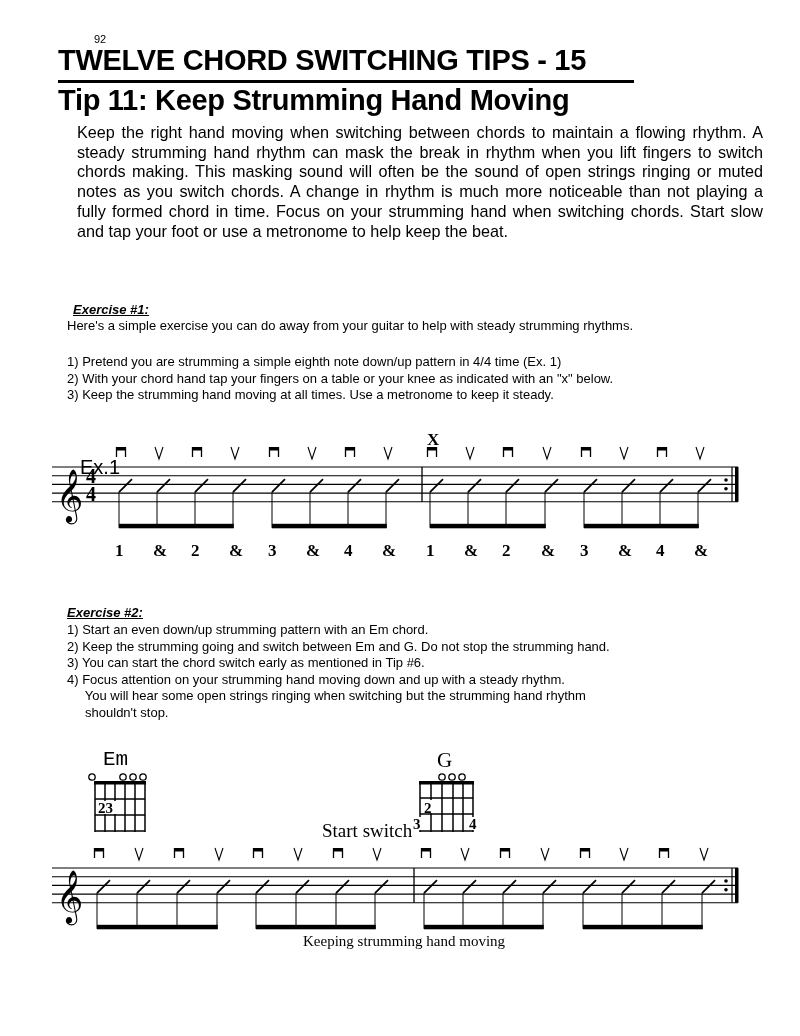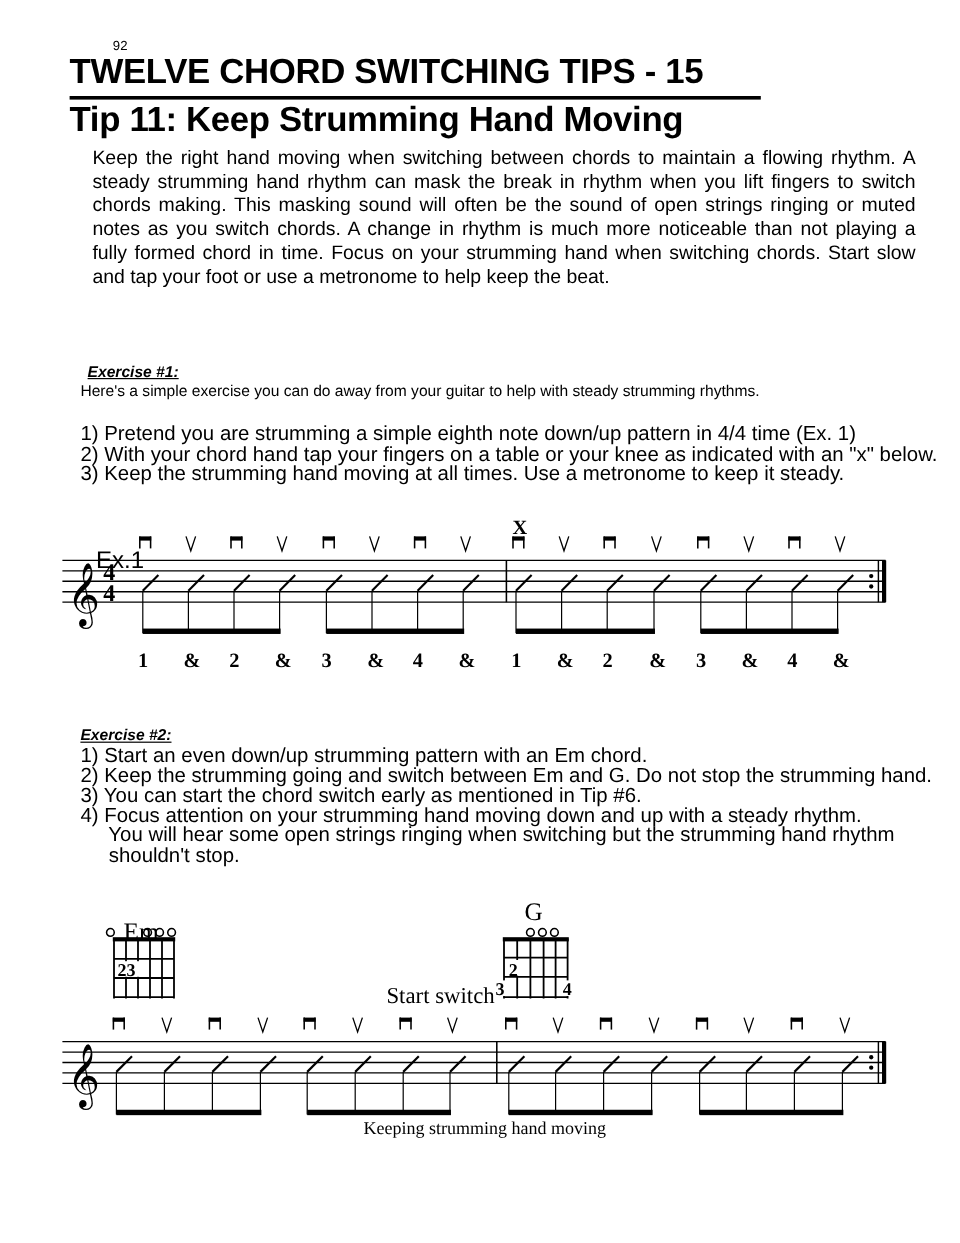--- a/index.html
+++ b/index.html
@@ -5,21 +5,21 @@
   html,body{margin:0;padding:0;background:#fff;}
   body{width:800px;height:1036px;position:relative;overflow:hidden;color:#000;font-family:"Liberation Sans",sans-serif;}
   .abs{position:absolute;}
   .pagenum{left:94px;top:33px;font-size:11px;}
   .title{left:58px;top:44px;font-size:29px;font-weight:bold;letter-spacing:-0.3px;white-space:nowrap;}
   .title-rule{left:58px;top:80px;width:576px;height:3px;background:#000;}
   .subtitle{left:58px;top:84px;font-size:29px;font-weight:bold;letter-spacing:-0.3px;white-space:nowrap;}
   .intro{left:61px;top:123px;width:686px;font-size:16.2px;line-height:19.7px;text-align:justify;margin-left:16px;}
   .ex-heading{font-size:13px;font-weight:bold;font-style:italic;text-decoration:underline;}
   .small{font-size:13px;line-height:16.6px;white-space:nowrap;}
-  .list{font-size:17px;line-height:16.6px;}
+  .list{font-size:13px;line-height:16.6px;}
   .list div{white-space:nowrap;}
   svg text{font-family:"Liberation Serif",serif;}
 </style>
 </head>
 <body>
 
 <div class="abs pagenum">92</div>
 <div class="abs title">TWELVE CHORD SWITCHING TIPS - 15</div>
 <div class="abs title-rule"></div>
 <div class="abs subtitle">Tip 11: Keep Strumming Hand Moving</div>
@@ -139,21 +139,21 @@
 <div class="abs ex-heading" style="left:67px;top:605px;">Exercise #2:</div>
 <div class="abs list" style="left:67px;top:622px;">
   <div>1)  Start an even down/up strumming pattern with an Em chord.</div>
   <div>2)  Keep the strumming going and switch between Em and G.  Do not stop the strumming hand.</div>
   <div>3)  You can start the chord switch early as mentioned in Tip #6.</div>
   <div>4)  Focus attention on your strumming hand moving down and up with a steady rhythm.</div>
   <div style="white-space:pre">     You will hear some open strings ringing when switching but the strumming hand rhythm</div>
   <div style="white-space:pre">     shouldn't stop.</div>
 </div>
 
-<div class="abs" style="left:103px;top:764px;font-size:21px;font-family:Liberation Serif, serif;">Em</div>
+<div class="abs" style="left:103px;top:748px;font-size:21px;font-family:Liberation Mono, monospace;">Em</div>
 <svg class="abs" style="left:85px;top:770px;" width="80" height="65">
   <g fill="none" stroke="#000" stroke-width="1.3">
     <circle cx="7" cy="7" r="3.2"></circle>
     <circle cx="38" cy="7" r="3.2"></circle>
     <circle cx="48" cy="7" r="3.2"></circle>
     <circle cx="58" cy="7" r="3.2"></circle>
   </g>
   <rect x="9" y="11" width="52" height="3.5" fill="#000"></rect>
   <g stroke="#000" stroke-width="1.5">
     <line x1="10" y1="12" x2="10" y2="62"></line>

